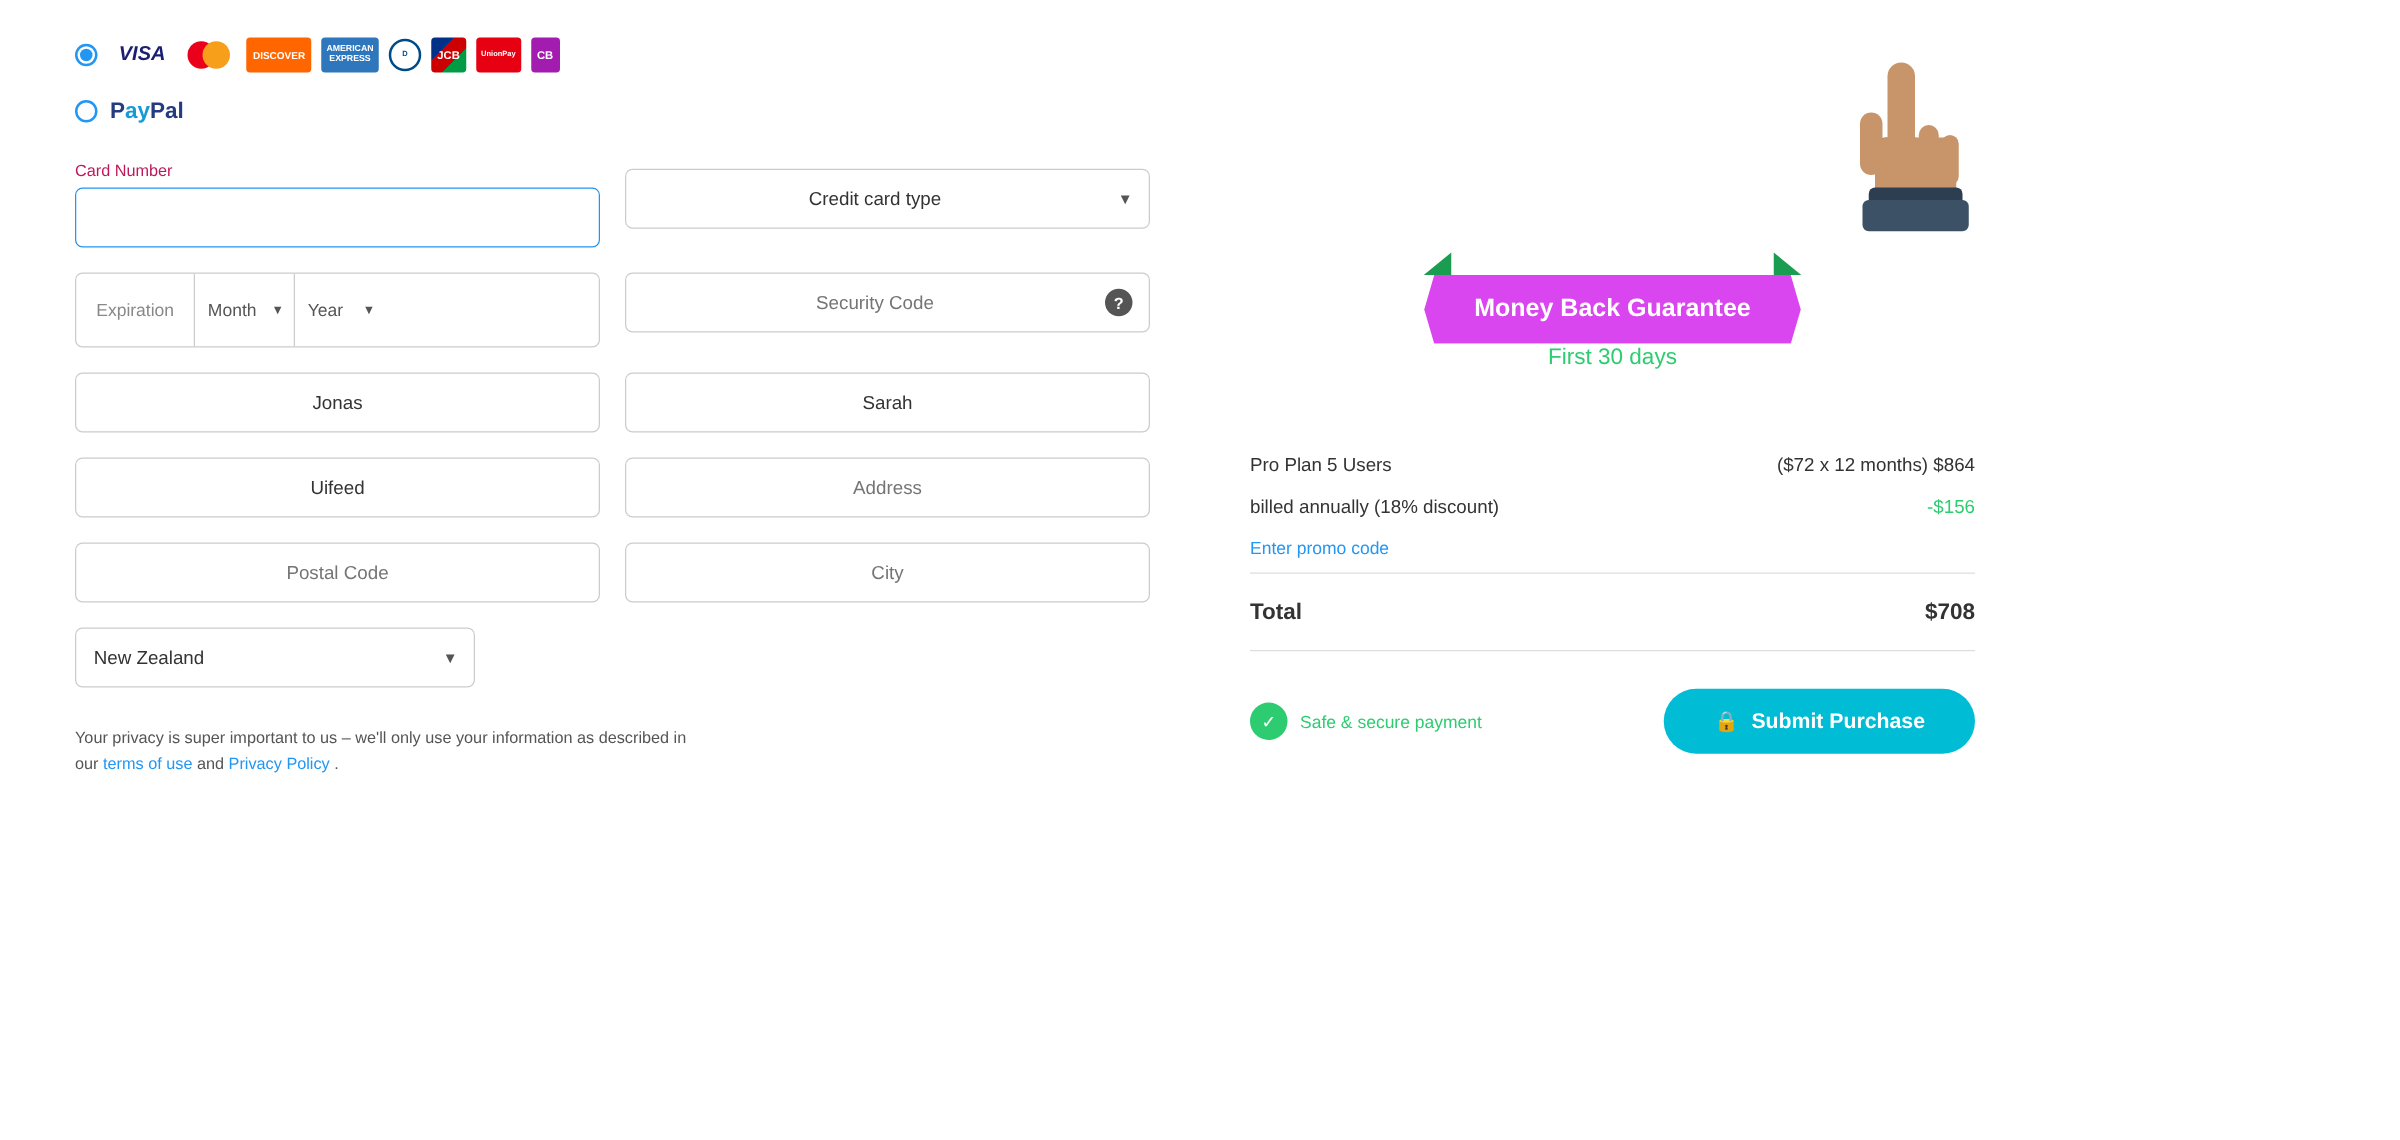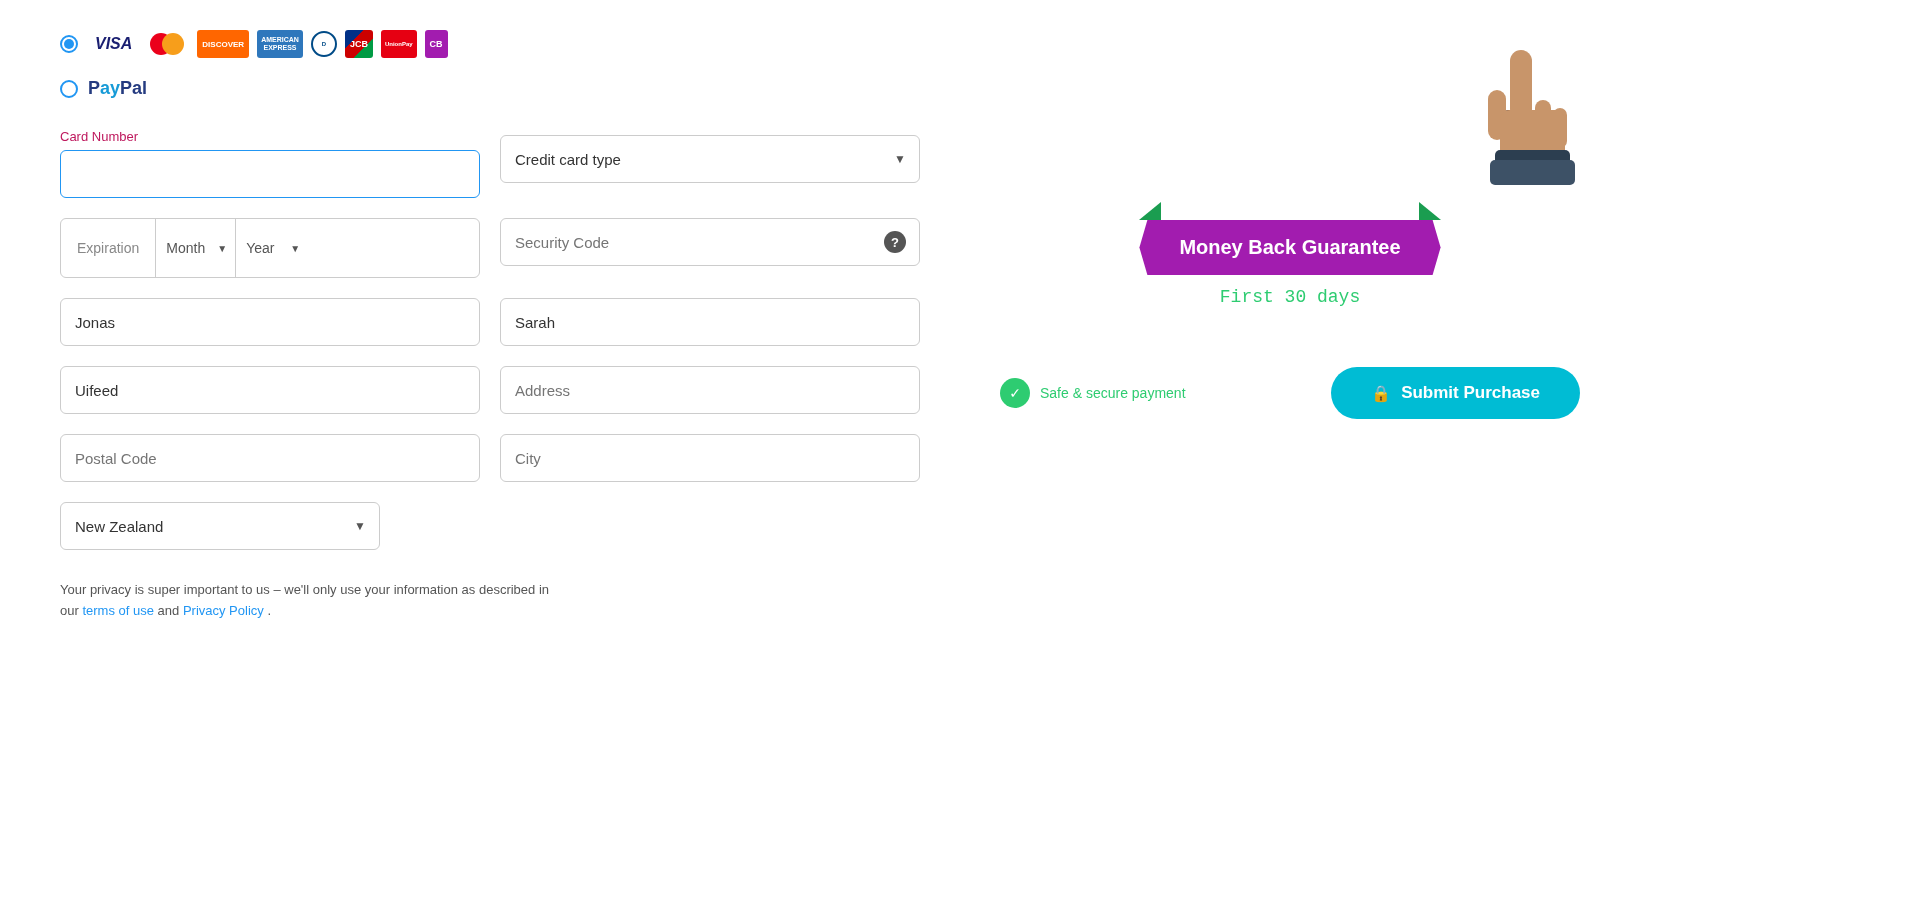--- a/index.html
+++ b/index.html
@@ -125,25 +125,26 @@
       font-size: 13px;
       color: #be185d;
       margin-bottom: 6px;
       display: block;
     }
     .form-input {
       width: 100%;
       height: 48px;
       border: 1.5px solid #ccc;
       border-radius: 6px;
-      padding: 0 14px;
+      padding: 0 24px;
       font-size: 15px;
       color: #333;
       outline: none;
       background: #fff;
+      text-align: center;
     }
     .form-input.highlighted {
       border-color: #2196F3;
     }
 
     
     .expiration-group {
       display: flex;
       align-items: center;
       border: 1.5px solid #ccc;
@@ -284,21 +285,21 @@
       text-align: center;
     }
     .guarantee-image-area {
       position: relative;
       height: 180px;
       display: flex;
       align-items: flex-end;
       justify-content: center;
     }
     .ribbon {
-      background: #a21caf;
+      background: #d946ef;
       color: white;
       font-size: 20px;
       font-weight: bold;
       padding: 16px 40px;
       position: relative;
       display: inline-block;
       clip-path: polygon(8px 0%, calc(100% - 8px) 0%, 100% 50%, calc(100% - 8px) 100%, 8px 100%, 0% 50%);
     }
     .ribbon::before {
       content: '';
@@ -315,22 +316,20 @@
       top: -15px;
       right: -20px;
       border-left: 0px solid transparent;
       border-right: 20px solid transparent;
       border-bottom: 15px solid #27ae60;
     }
     .guarantee-subtitle {
       color: #2ecc71;
       font-size: 18px;
       font-weight: 500;
-      margin-top: 12px;
-      font-family: Liberation Mono, monospace;
     }
 
     
     .pricing-section {
       margin-top: 30px;
     }
     .pricing-row {
       display: flex;
       justify-content: space-between;
       align-items: center;
@@ -585,20 +584,37 @@
       <div style="position:relative;display:inline-block;margin-top:10px;">
         <div style="position:absolute;top:-18px;left:0;width:0;height:0;border-right:22px solid #1a9d50;border-top:18px solid transparent;"></div>
         <div style="position:absolute;top:-18px;right:0;width:0;height:0;border-left:22px solid #1a9d50;border-top:18px solid transparent;"></div>
         <div class="ribbon">
           <span>Money Back Guarantee</span>
         </div>
       </div>
       <div class="guarantee-subtitle">First 30 days</div>
     </div>
 
+    <div class="pricing-section">
+      <div class="pricing-row">
+        <span class="pricing-label">Pro Plan 5 Users</span>
+        <span class="pricing-value">($72 x 12 months) $864</span>
+      </div>
+      <div class="pricing-row">
+        <span class="pricing-label">billed annually (18% discount)</span>
+        <span class="pricing-discount">-$156</span>
+      </div>
+      <a href="#" class="promo-link">Enter promo code</a>
+      <hr class="divider">
+      <div class="total-row">
+        <span class="total-label">Total</span>
+        <span class="total-value">$708</span>
+      </div>
+      <hr class="divider">
+    </div>
 
     <div class="submit-section">
       <div class="secure-payment">
         <div class="shield-icon">✓</div>
         <span>Safe &amp; secure payment</span>
       </div>
       <button class="submit-btn">
         <span class="lock-icon">🔒</span>
         <span>Submit Purchase</span>
       </button>

